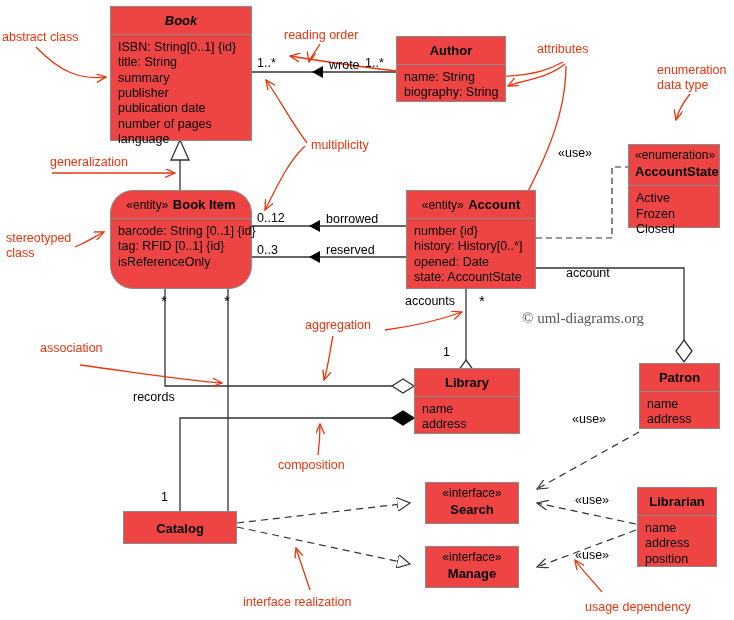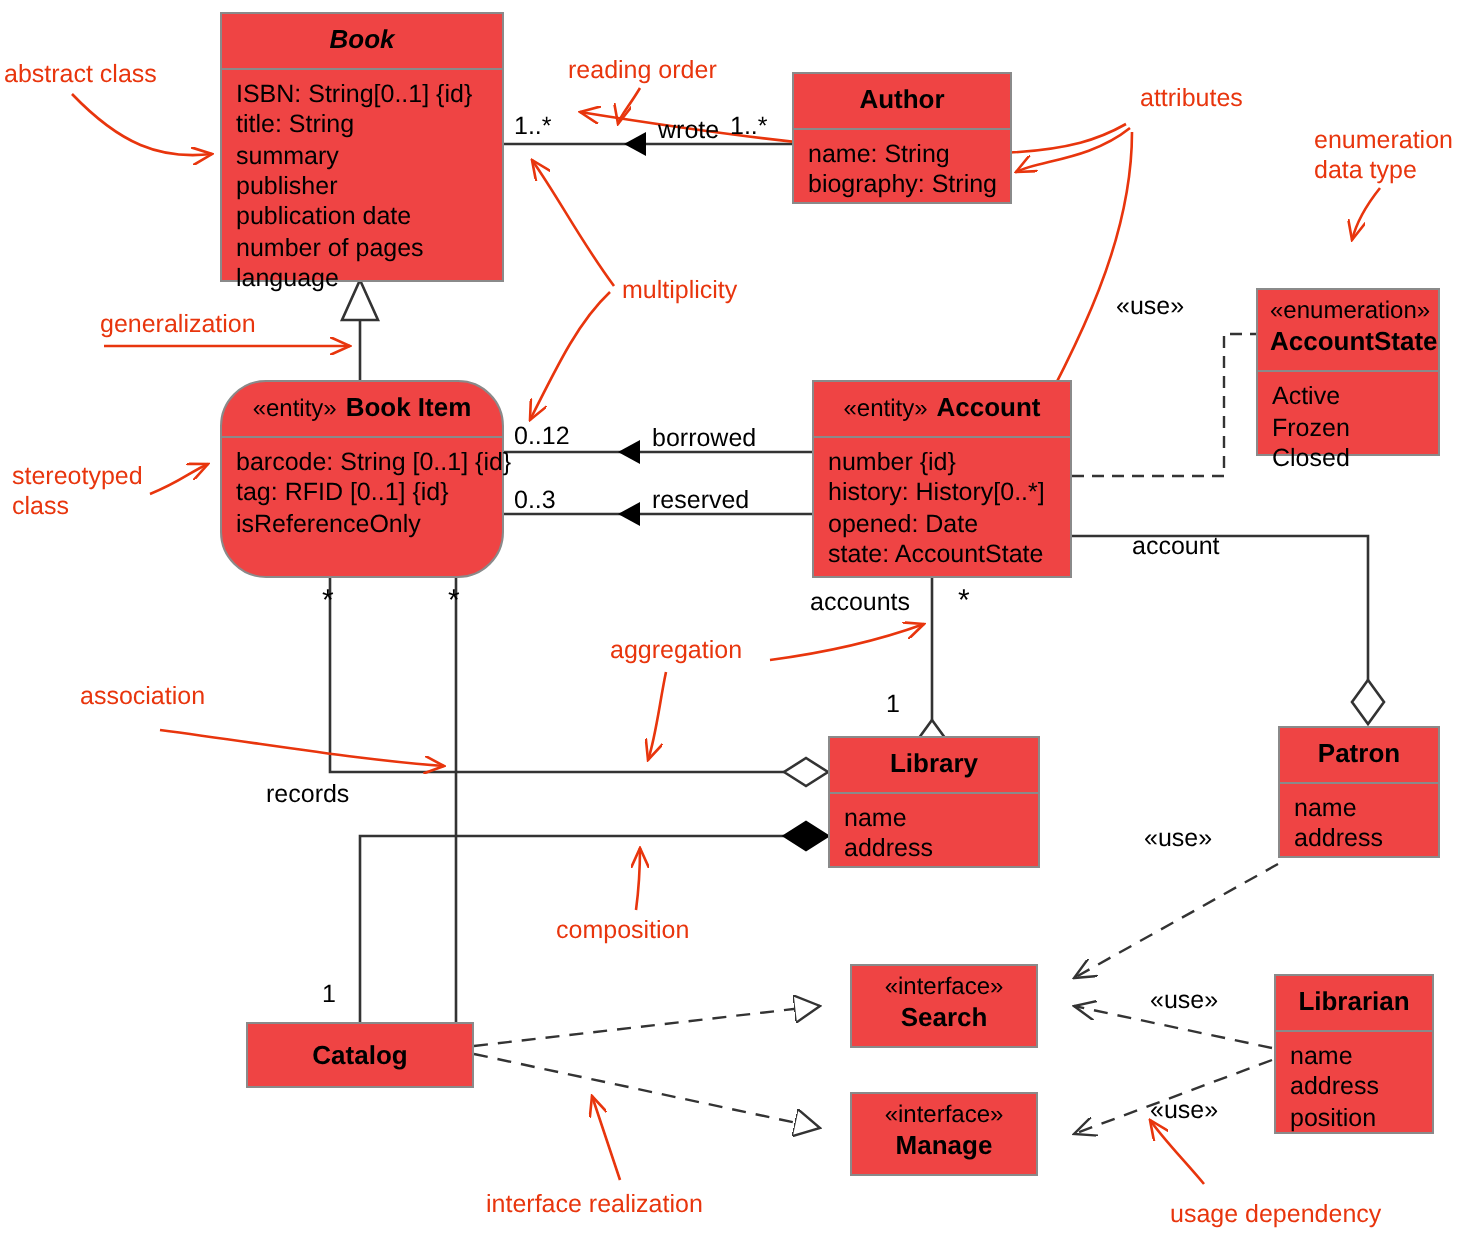--- a/index.html
+++ b/index.html
@@ -209,20 +209,21 @@
   <div class="star" style="left:161px;top:293px;">*</div>
   <div class="star" style="left:224px;top:293px;">*</div>
 
   <div class="lbl" style="left:133px;top:390px;">records</div>
   <div class="lbl" style="left:161px;top:490px;">1</div>
 
   <div class="lbl" style="left:572px;top:412px;">«use»</div>
   <div class="lbl" style="left:575px;top:493px;">«use»</div>
   <div class="lbl" style="left:575px;top:548px;">«use»</div>
 
+  <div class="copy" style="left:522px;top:310px;">© uml-diagrams.org</div>
 
   <svg class="layer">
     <defs>
       <marker id="redArr" markerWidth="11" markerHeight="9" refX="10" refY="4.5" orient="auto" markerUnits="userSpaceOnUse">
         <path d="M0,0 L10,4.5 L0,9" fill="none" stroke="#e8350d" stroke-width="1.3"></path>
       </marker>
     </defs>
 
     <path d="M36,47 C60,72 80,80 106,77" fill="none" stroke="#e8350d" stroke-width="1.3" marker-end="url(#redArr)"></path>
 
@@ -252,21 +253,21 @@
 
     <path d="M318,455 C320,440 320,430 320,424" fill="none" stroke="#e8350d" stroke-width="1.3" marker-end="url(#redArr)"></path>
 
     <path d="M310,590 C305,575 300,560 296,548" fill="none" stroke="#e8350d" stroke-width="1.3" marker-end="url(#redArr)"></path>
 
     <path d="M602,592 C592,580 582,570 575,560" fill="none" stroke="#e8350d" stroke-width="1.3" marker-end="url(#redArr)"></path>
   </svg>
 
   <div class="ann" style="left:2px;top:30px;">abstract class</div>
   <div class="ann" style="left:284px;top:28px;">reading order</div>
-  <div class="ann" style="left:537px;top:42px;margin-left:33px;">attributes</div>
+  <div class="ann" style="left:537px;top:42px;">attributes</div>
   <div class="ann" style="left:657px;top:63px;">
     <span>enumeration</span><br>
     <span>data type</span>
   </div>
   <div class="ann" style="left:50px;top:155px;">generalization</div>
   <div class="ann" style="left:311px;top:138px;">multiplicity</div>
   <div class="ann" style="left:6px;top:231px;">
     <span>stereotyped</span><br>
     <span>class</span>
   </div>

